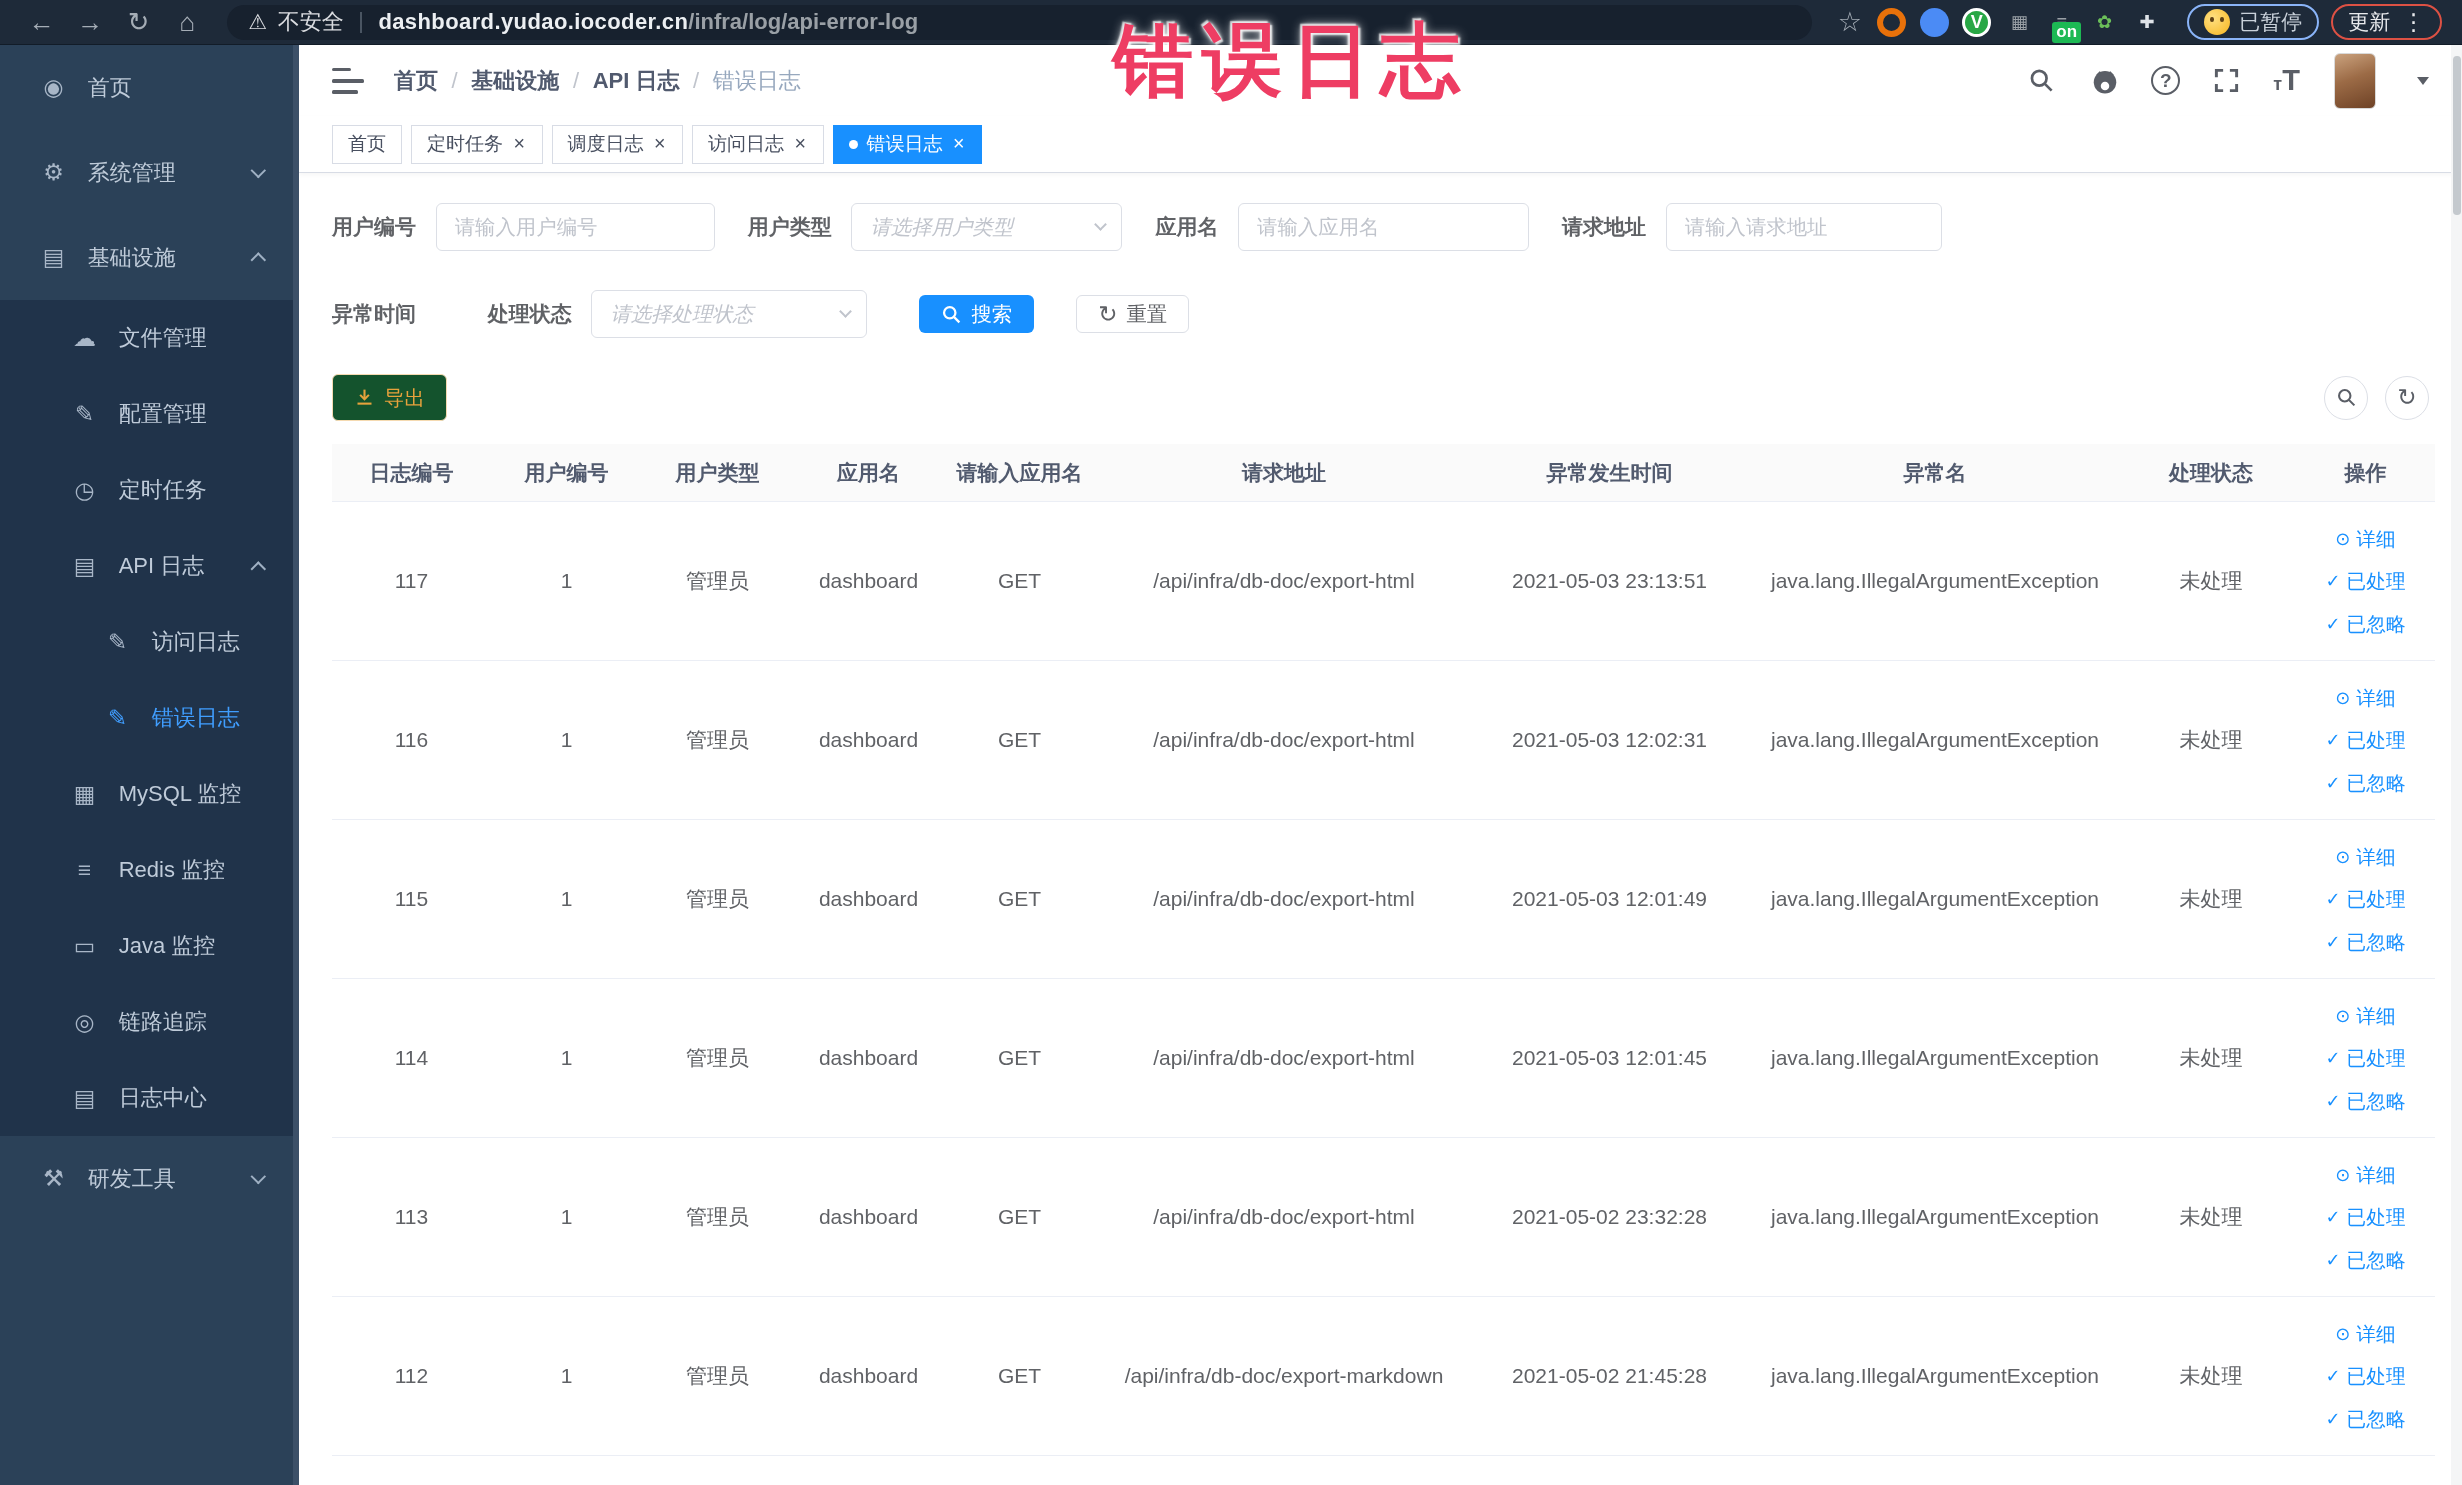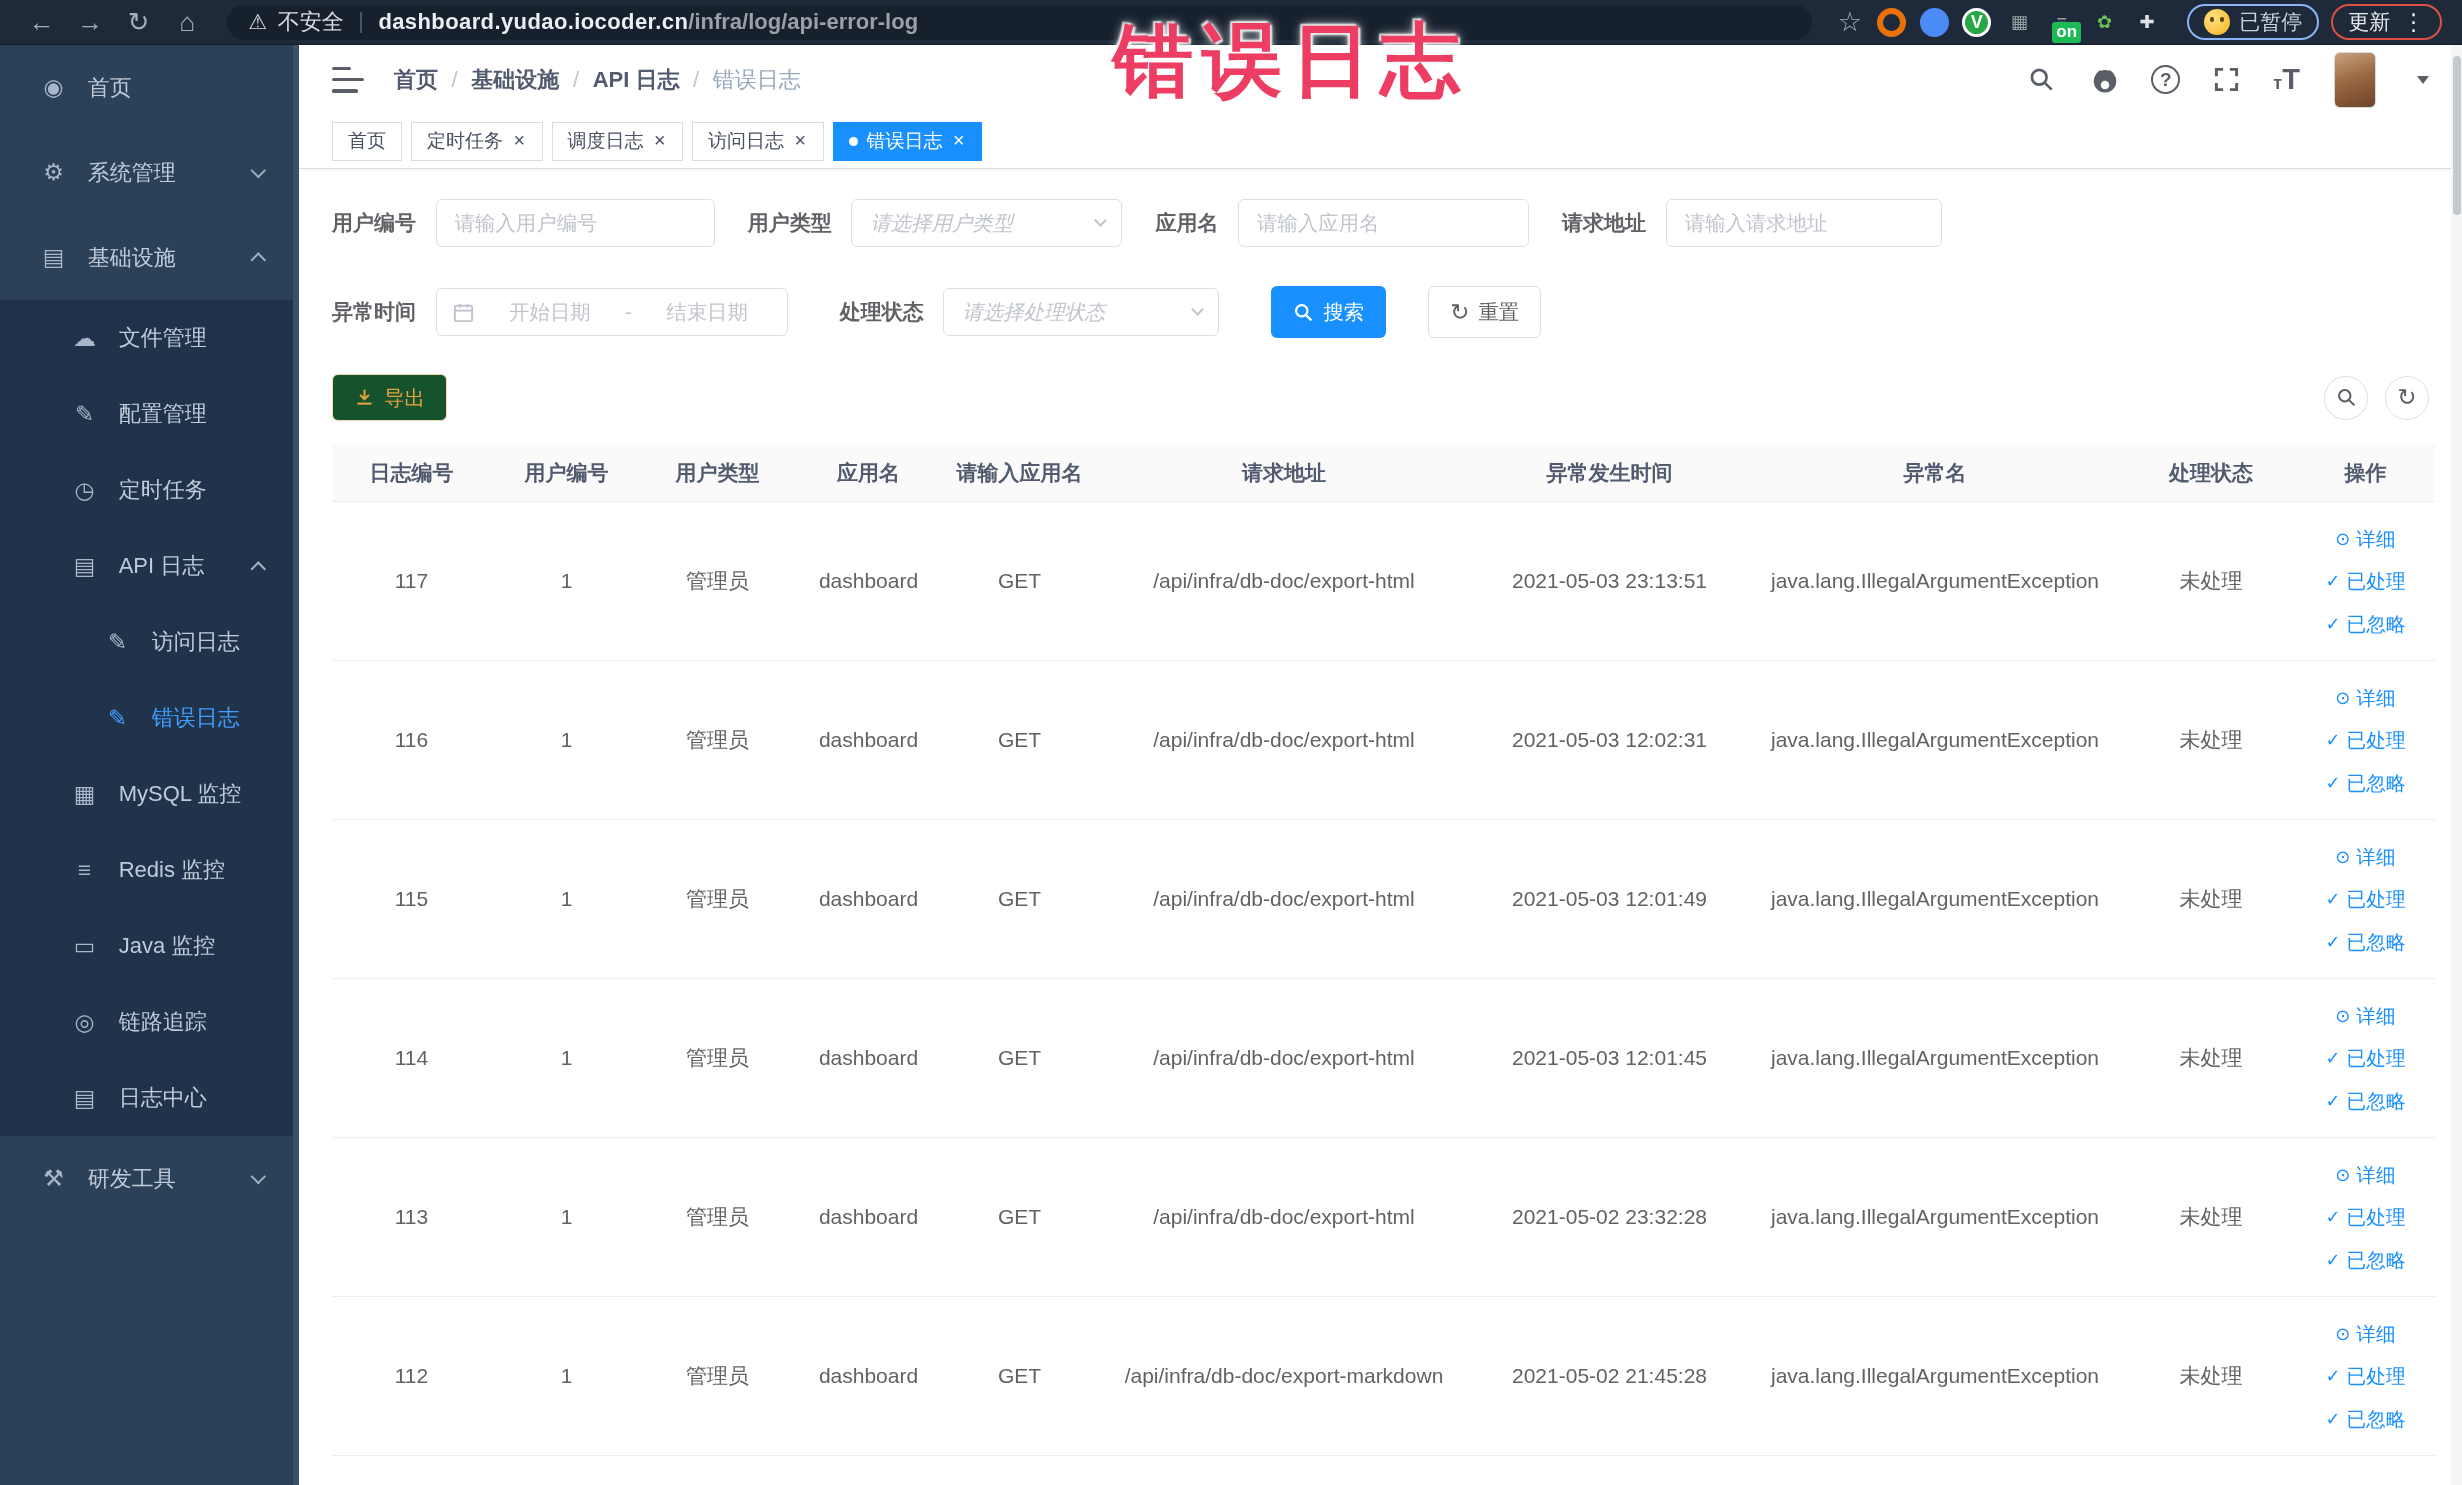--- a/index.html
+++ b/index.html
@@ -102,21 +102,21 @@
     font-size:20.4px; color:#606266; }
   .inp { padding:0 18px; width:279px; outline:none; }
   .inp::placeholder { color:#c0c4cc; }
   .sel { width:271px; display:flex; align-items:center; padding:0 18px; position:relative; cursor:pointer; }
   .sel .ph { color:#c0c4cc;font-style:italic; }
   .sel-caret { position:absolute; right:16.7px; width:9px; height:9px; border-right:2.3px solid #c0c4cc;
     border-bottom:2.3px solid #c0c4cc; transform:rotate(45deg); margin-top:-4.5px; }
   .drange { width:352px; display:flex; align-items:center; padding:0 15px; gap:10.6px; }
   .drange .dph { color:#c0c4cc; flex:1; text-align:center; }
   .drange .dsep { color:#c0c4cc; }
-  .btn { height:52px; border-radius:6px; font-size:20.4px; display:inline-flex; align-items:center;
+  .btn { height:38px; border-radius:6px; font-size:20.4px; display:inline-flex; align-items:center;
     justify-content:center; gap:9px; cursor:pointer; border:1.5px solid transparent; padding:0 21px; }
   .btn-primary { background:#1890ff; color:#fff; }
   .btn-plain { background:#fff; border-color:#dcdfe6; color:#606266; margin-left:23px; }
   .btn-warning { background:#14532d; border-color:#f5dab1; color:#e6a23c; height:47px; }
   .toolbar { margin-top:36px; display:flex; align-items:center; }
   .circle-btns { margin-left:auto; display:flex; gap:16.7px; }
   .cbtn { width:44px; height:44px; border-radius:50%; border:1.5px solid #dcdfe6; background:#fff;
     display:flex; align-items:center; justify-content:center; color:#5a5e66; font-size:23px; cursor:pointer; }
 
   
@@ -354,31 +354,20 @@
           </div>
           <div class="fitem" style="margin-right:0">
             <span class="flabel">请求地址</span>
             <input class="inp" style="width: 276px;" placeholder="请输入请求地址">
           </div>
         </div>
 
         <div class="frow">
           <div class="fitem">
             <span class="flabel">异常时间</span>
-            <div class="drange">
-              <svg width="23" height="23" viewBox="0 0 24 24" fill="none" stroke="#c0c4cc" stroke-width="2">
-                  <rect x="3" y="5" width="18" height="16" rx="2"></rect>
-                  <line x1="3" y1="10" x2="21" y2="10"></line>
-                  <line x1="8" y1="3" x2="8" y2="7"></line>
-                  <line x1="16" y1="3" x2="16" y2="7"></line>
-                </svg>
-              <span class="dph">开始日期</span>
-              <span class="dsep">-</span>
-              <span class="dph">结束日期</span>
-            </div>
           </div>
           <div class="fitem">
             <span class="flabel">处理状态</span>
             <div class="sel" style="width:276px">
               <span class="ph">请选择处理状态</span>
               <span class="sel-caret"></span>
             </div>
           </div>
           <button class="btn btn-primary">
             <svg width="21" height="21" viewBox="0 0 24 24" fill="none" stroke="#fff" stroke-width="2.6">

